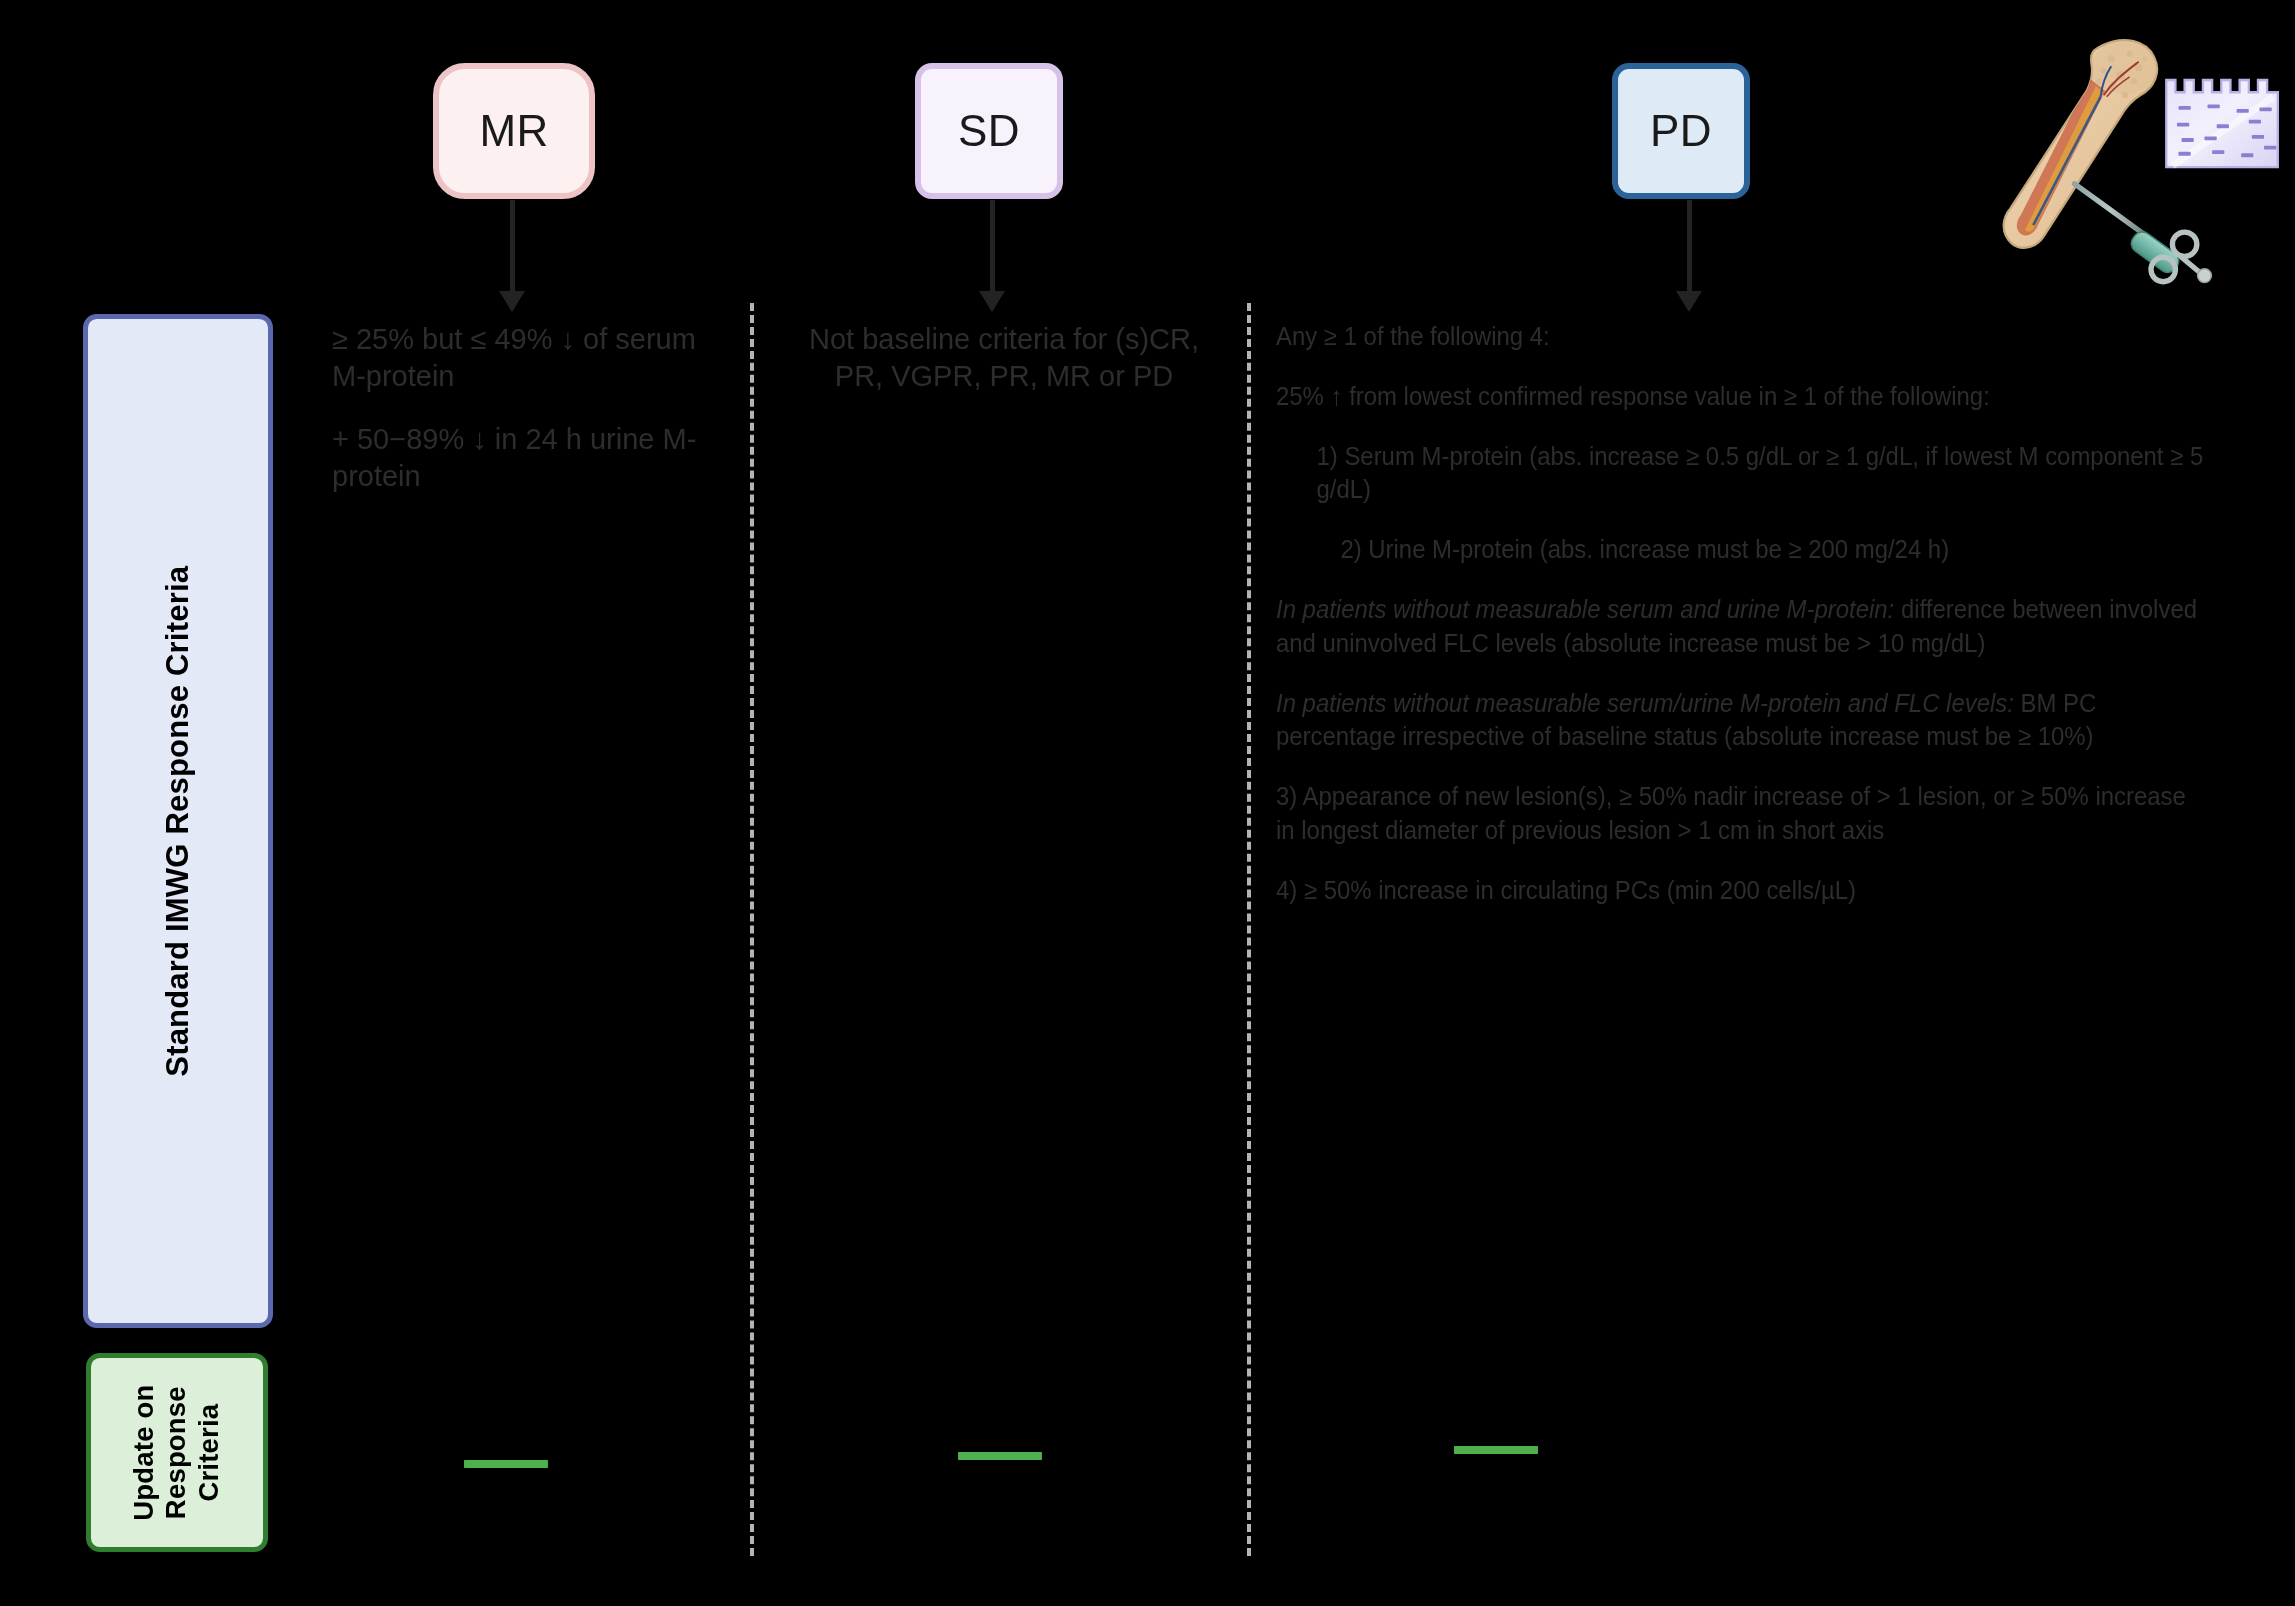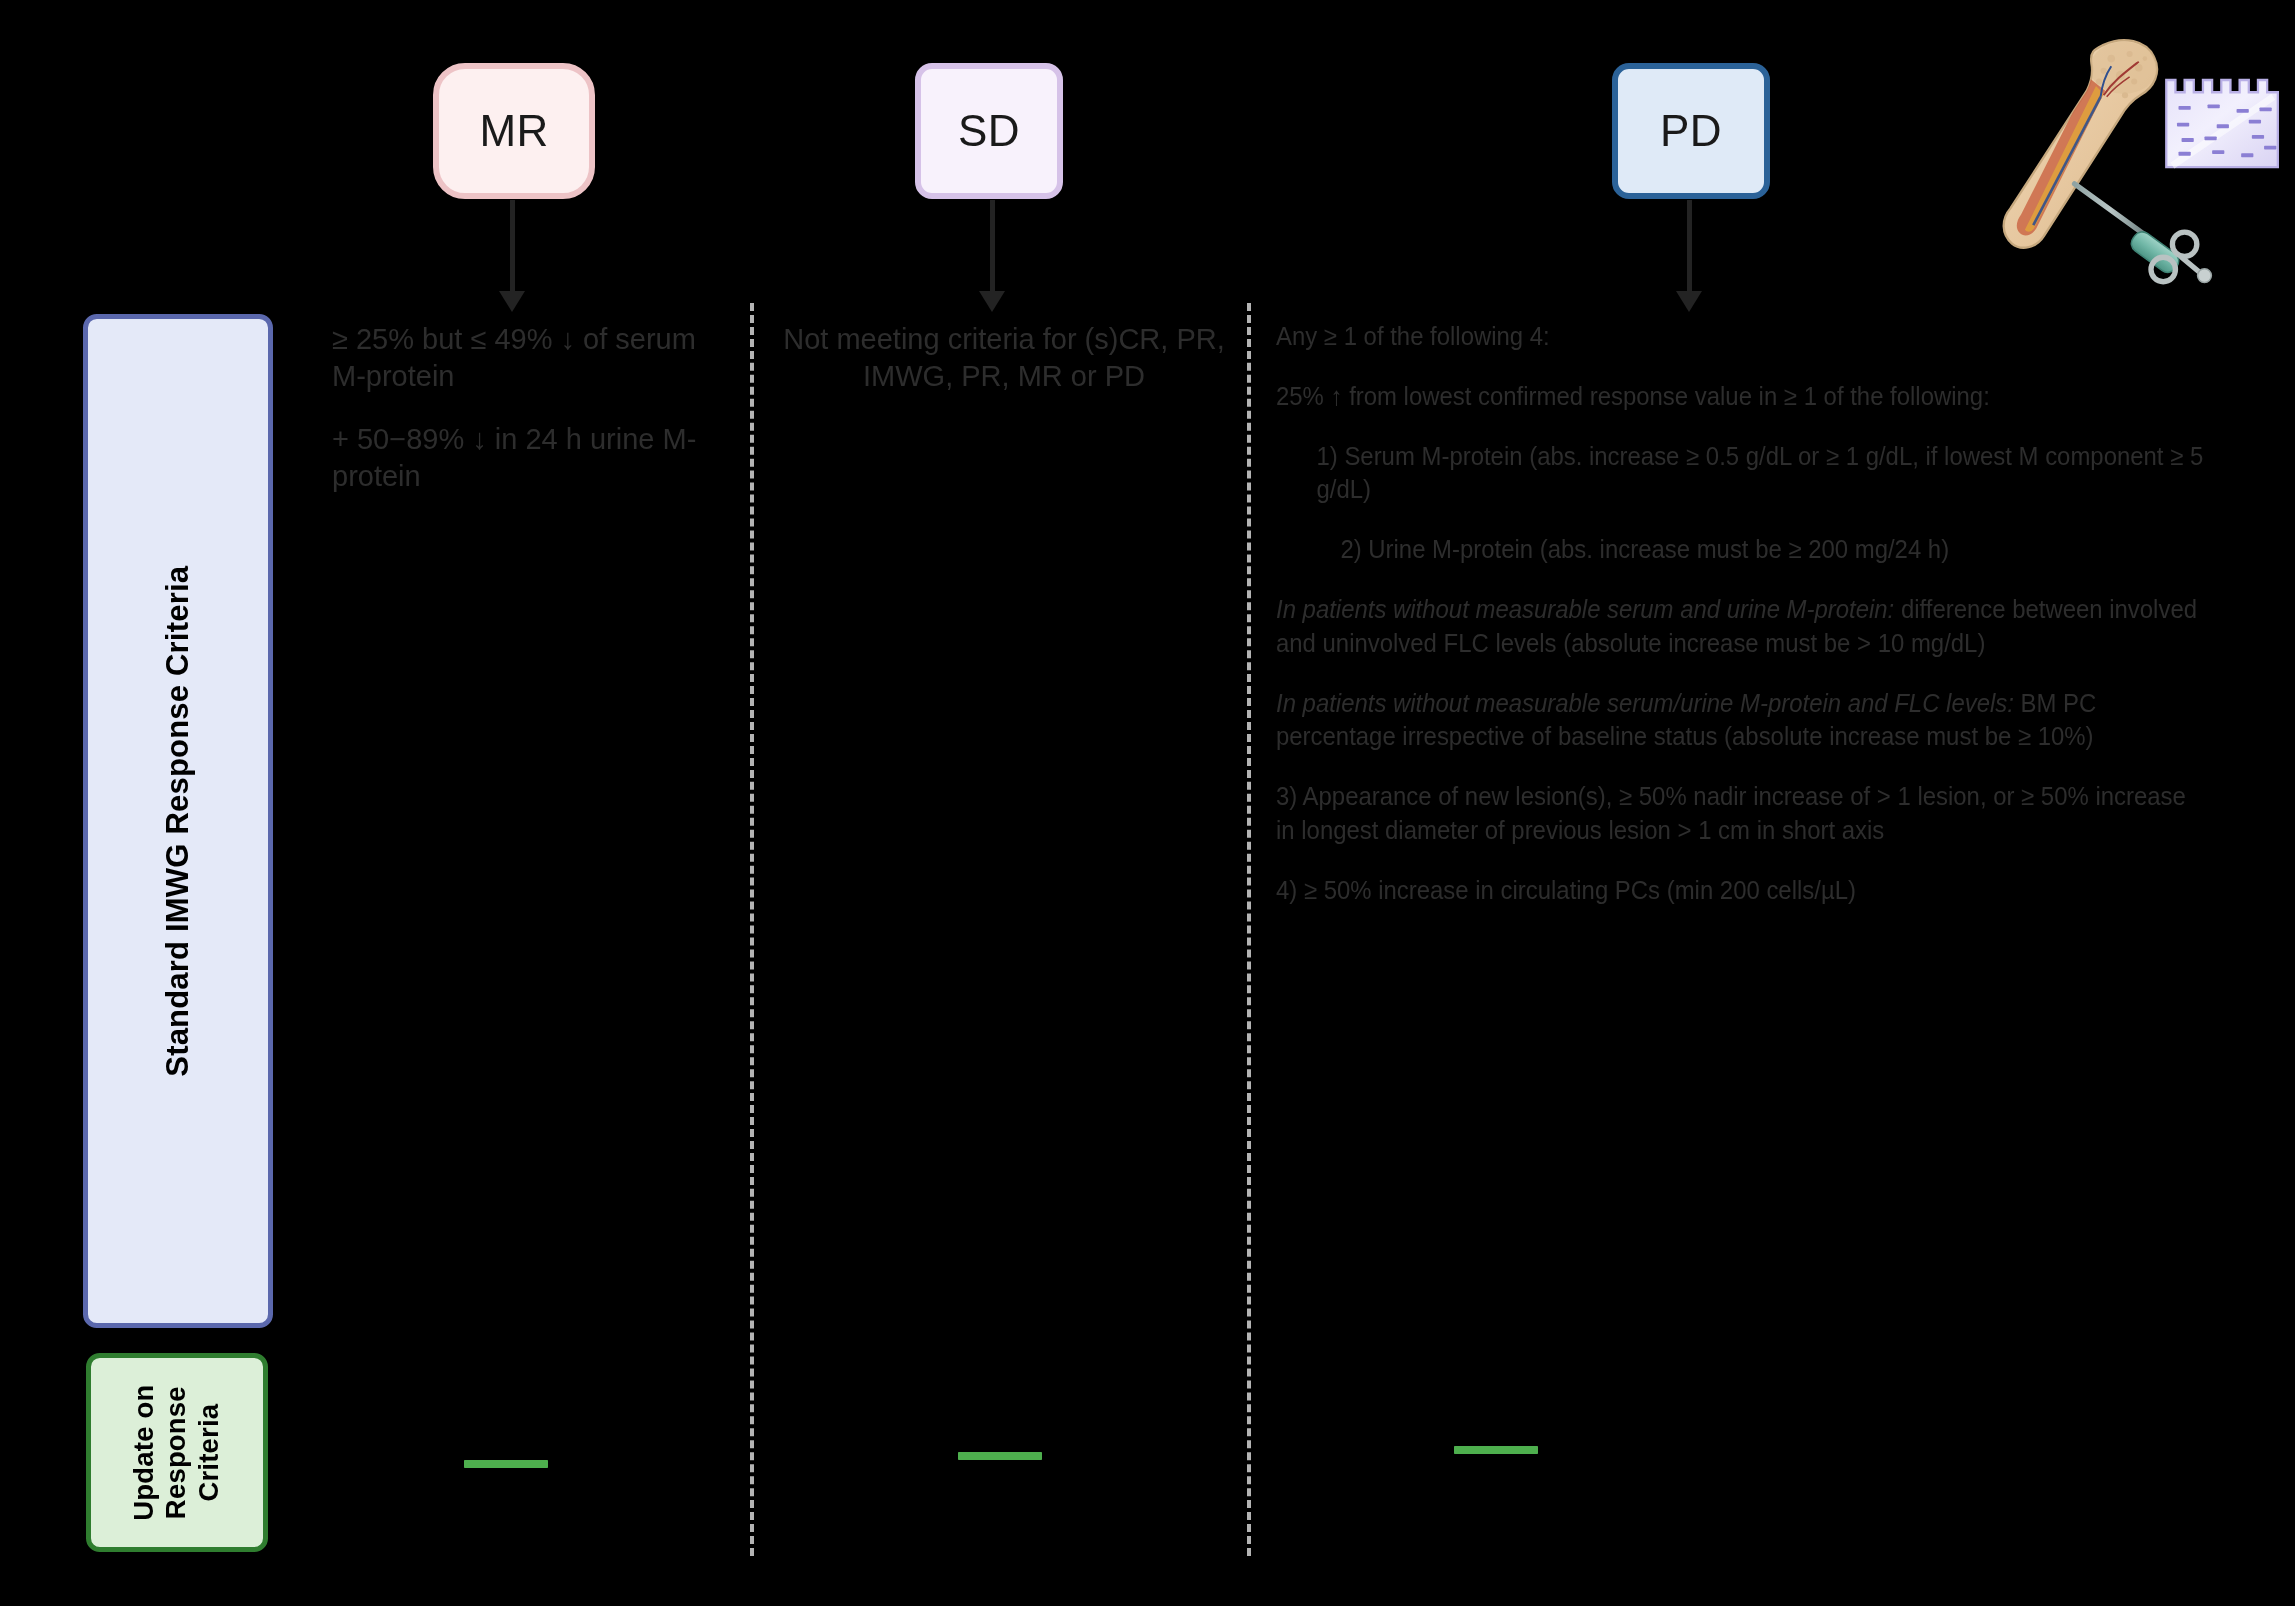--- a/index.html
+++ b/index.html
@@ -32,21 +32,21 @@
     color: #1a1a1a;
     font-weight: 400;
     letter-spacing: 0.4px;
     line-height: 1;
   }
 
   #cat-mr { left: 433px; top: 63px;  width: 162px; height: 136px;
             background: #fdf0f0; border-color: #edc3c6; border-radius: 32px; }
   #cat-sd { left: 915px; top: 63px; width: 148px; height: 136px;
             background: #f8f2fc; border-color: #d6c2e8; }
-  #cat-pd { left: 1612px; top: 63px; width: 158px; height: 136px;
+  #cat-pd { left: 1612px; top: 63px; width: 138px; height: 136px;
             background: #dfeaf7; border-color: #2b6298; }
 
   
   .arrow {
     position: absolute;
     width: 4.6px;
     background: #232323;
   }
   .arrow::after {
     content: "";
@@ -176,21 +176,21 @@
 
 <div class="col-divider" id="divider-1"></div>
 <div class="col-divider" id="divider-2"></div>
 
 <div class="col-text" id="col-mr">
   <p class="para">≥ 25% but ≤ 49% ↓ of serum M-protein</p>
   <p class="para">+ 50−89% ↓ in 24 h urine M-protein</p>
 </div>
 
 <div class="col-text" id="col-sd">
-  <p class="para">Not meeting criteria for (s)CR, PR, IMWG, PR, MR or PD</p>
+  <p class="para">Not baseline criteria for (s)CR, PR, VGPR, PR, MR or PD</p>
 </div>
 
 <div class="col-text" id="col-pd">
   <p class="para pd-p">Any ≥ 1 of the following 4:</p>
   <p class="para pd-p">25% ↑ from lowest confirmed response value in ≥ 1 of the following:</p>
   <p class="para pd-p indent-1">1) Serum M-protein (abs. increase ≥ 0.5 g/dL or ≥ 1 g/dL, if lowest M component ≥ 5 g/dL)</p>
   <p class="para pd-p indent-2">2) Urine M-protein (abs. increase must be ≥ 200 mg/24 h)</p>
   <p class="para pd-p"><span class="ital">In patients without measurable serum and urine M-protein:</span><span> difference between involved and uninvolved FLC levels (absolute increase must be &gt; 10 mg/dL)</span></p>
   <p class="para pd-p"><span class="ital">In patients without measurable serum/urine M-protein and FLC levels:</span><span> BM PC percentage irrespective of baseline status (absolute increase must be ≥ 10%)</span></p>
   <p class="para pd-p">3) Appearance of new lesion(s), ≥ 50% nadir increase of &gt; 1 lesion, or ≥ 50% increase in longest diameter of previous lesion &gt; 1 cm in short axis</p>

